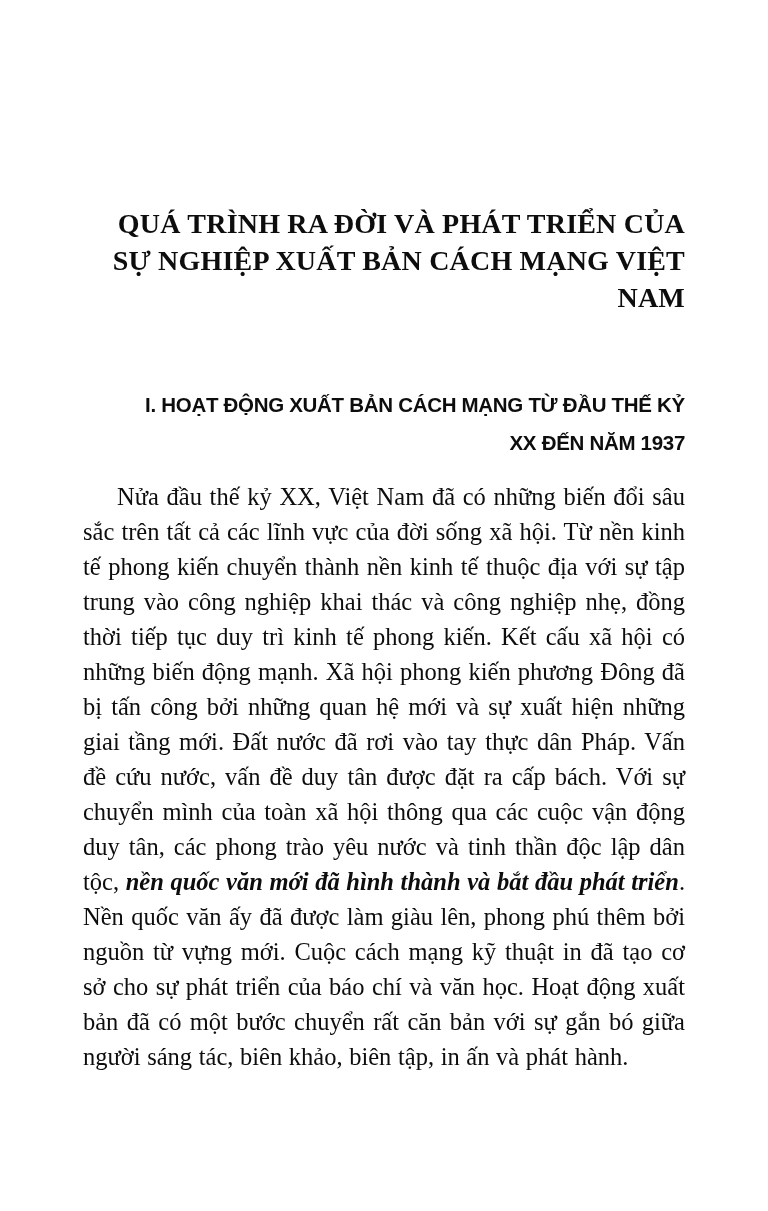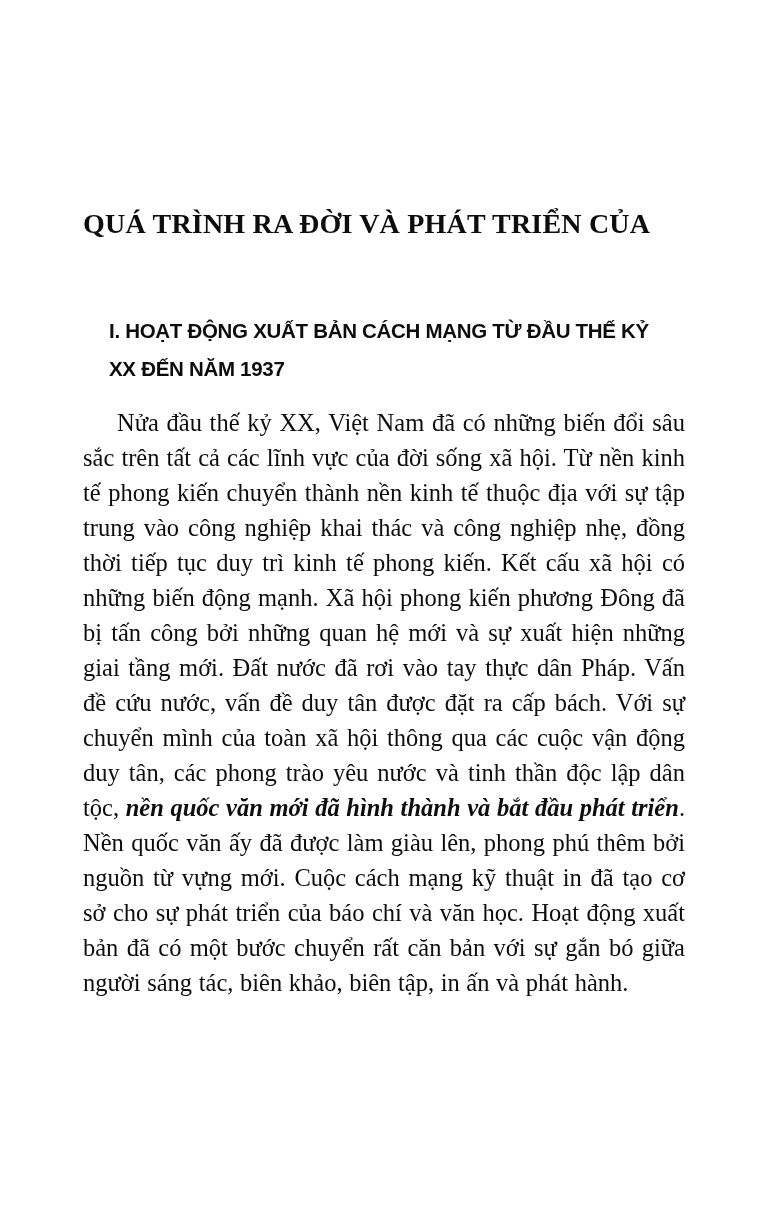--- a/index.html
+++ b/index.html
@@ -18,32 +18,31 @@
     padding: 186px 83px 0 83px;
   }
   .content-column {
     width: 602px;
   }
   .chapter-title {
     font-family: "Liberation Serif", "DejaVu Serif", serif;
     font-weight: bold;
     font-size: 28px;
     line-height: 37px;
-    text-align: left;
+    text-align: right;
     letter-spacing: 0.2px;
   }
   .section-heading {
     margin-top: 70px;
     font-family: "Liberation Sans", "DejaVu Sans", sans-serif;
     font-weight: bold;
     font-size: 20.5px;
     line-height: 38px;
     letter-spacing: -0.3px;
-    text-align: left;
-    margin-left: 26px;
+    text-align: right;
   }
   .body-paragraph {
     margin: 10px 0 0 0;
     font-family: "Liberation Serif", "DejaVu Serif", serif;
     font-size: 24.5px;
     line-height: 35px;
     text-align: justify;
     text-indent: 34px;
     word-spacing: 0.5px;
   }
@@ -53,20 +52,21 @@
   }
 </style>
 </head>
 <body>
 
 <div class="page">
   <div class="content-column">
 
     <h1 class="chapter-title">
         <div>QUÁ TRÌNH RA ĐỜI VÀ PHÁT TRIỂN CỦA</div>
+        <div>SỰ NGHIỆP XUẤT BẢN CÁCH MẠNG VIỆT NAM</div>
       </h1>
 
     <h2 class="section-heading">
         <div>I. HOẠT ĐỘNG XUẤT BẢN CÁCH MẠNG TỪ ĐẦU THẾ KỶ</div>
         <div>XX ĐẾN NĂM 1937</div>
       </h2>
 
     <p class="body-paragraph"><span>Nửa đầu thế kỷ XX, Việt Nam đã có những biến đổi sâu sắc trên tất cả các lĩnh vực của đời sống xã hội. Từ nền kinh tế phong kiến chuyển thành nền kinh tế thuộc địa với sự tập trung vào công nghiệp khai thác và công nghiệp nhẹ, đồng thời tiếp tục duy trì kinh tế phong kiến. Kết cấu xã hội có những biến động mạnh. Xã hội phong kiến phương Đông đã bị tấn công bởi những quan hệ mới và sự xuất hiện những giai tầng mới. Đất nước đã rơi vào tay thực dân Pháp. Vấn đề cứu nước, vấn đề duy tân được đặt ra cấp bách. Với sự chuyển mình của toàn xã hội thông qua các cuộc vận động duy tân, các phong trào yêu nước và tinh thần độc lập dân tộc, </span><em>nền quốc văn mới đã hình thành và bắt đầu phát triển</em><span>. Nền quốc văn ấy đã được làm giàu lên, phong phú thêm bởi nguồn từ vựng mới. Cuộc cách mạng kỹ thuật in đã tạo cơ sở cho sự phát triển của báo chí và văn học. Hoạt động xuất bản đã có một bước chuyển rất căn bản với sự gắn bó giữa người sáng tác, biên khảo, biên tập, in ấn và phát hành.</span></p>
 
   </div>

